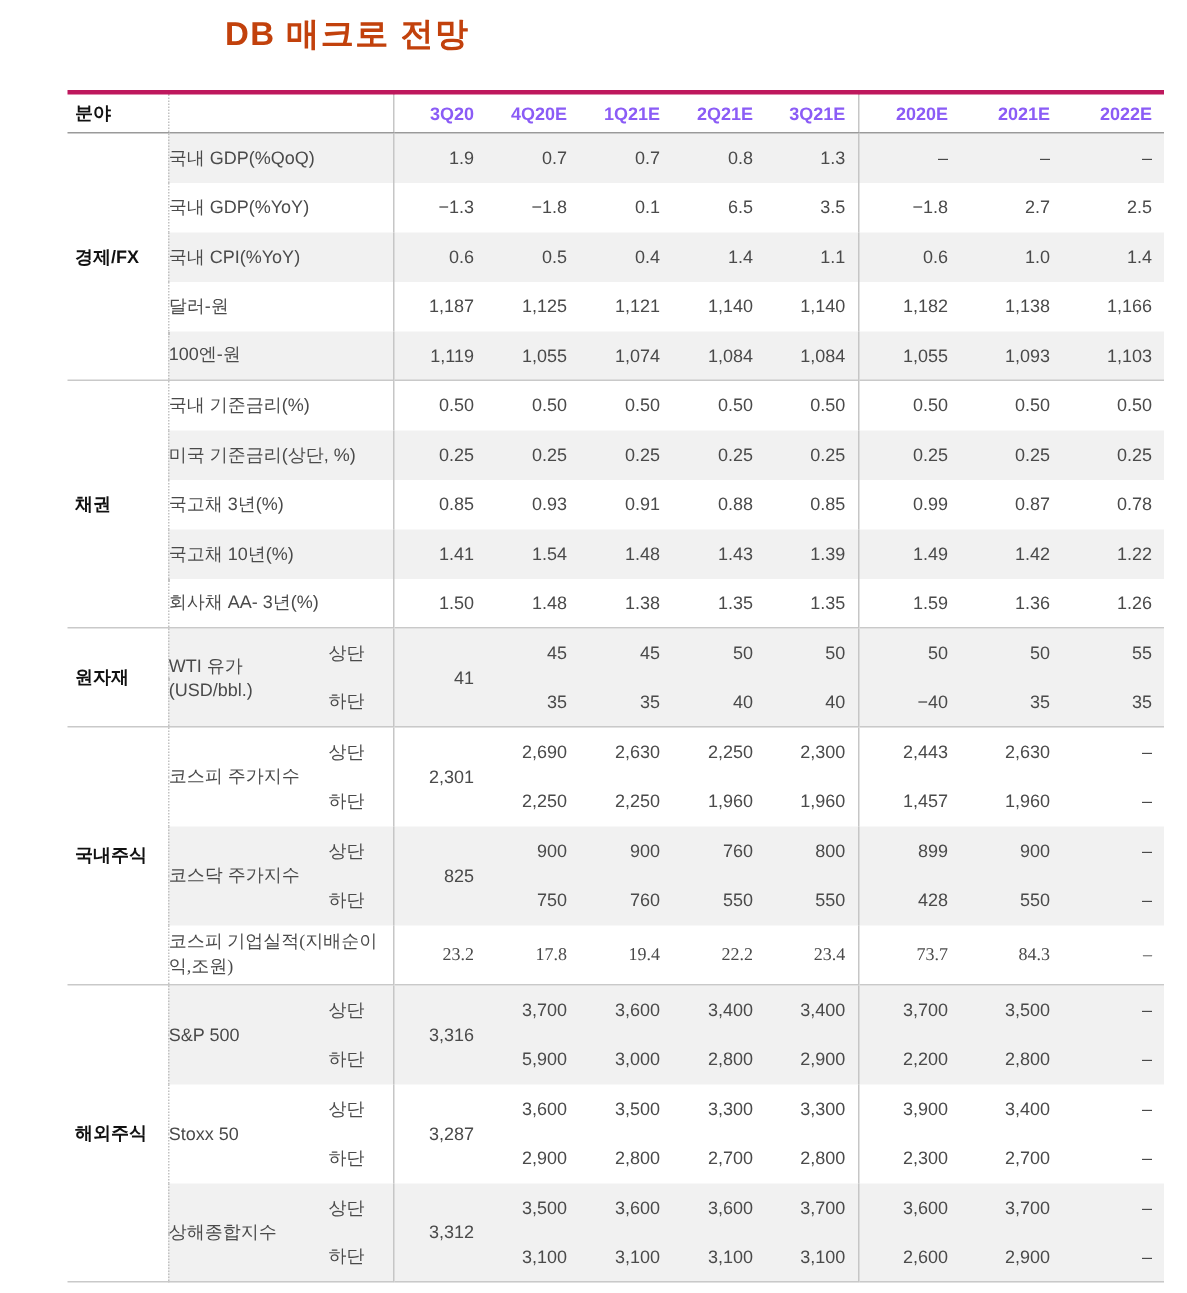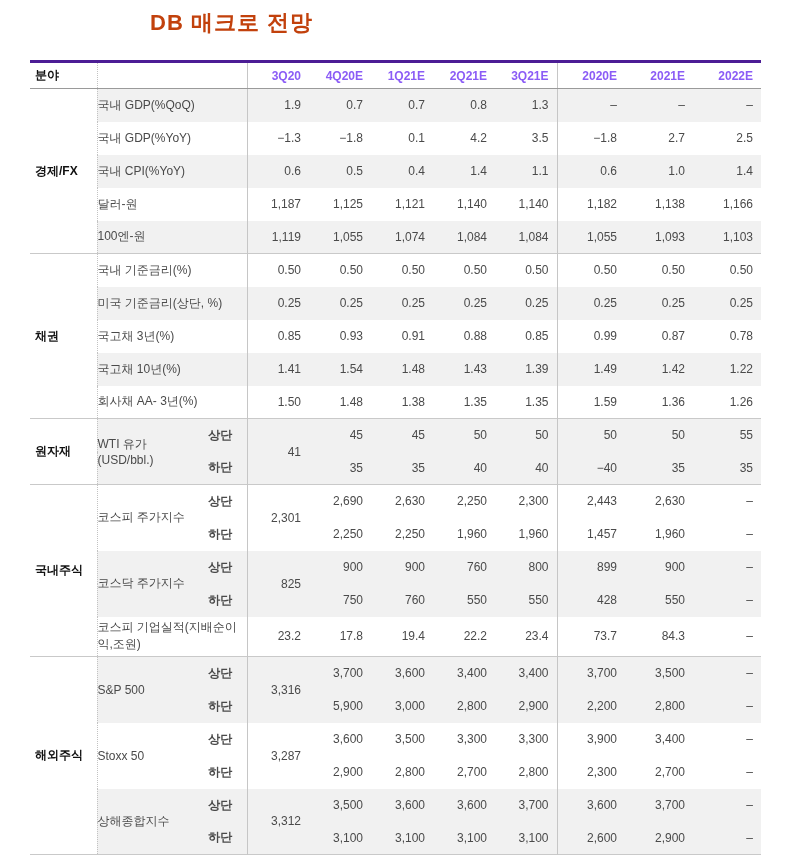--- a/index.html
+++ b/index.html
@@ -1,31 +1,31 @@
 <!DOCTYPE html>
 <html><head>
 <meta charset="utf-8">
 <style>
   html,body{margin:0;padding:0;background:#ffffff;}
   body{width:791px;height:862px;position:relative;font-family:"Liberation Sans","DejaVu Sans",sans-serif;}
   .title{position:absolute;left:150px;top:8px;font-size:22px;font-weight:bold;color:#c2410c;letter-spacing:1px;}
-  table{position:absolute;left:30px;top:60px;border-collapse:collapse;table-layout:fixed;
-        font-size:12px;color:#4a4a4a;border-top:3px solid #4c1d95;border-bottom:1px solid #a8a8a8;}
+  table{position:absolute;left:45px;top:60px;border-collapse:collapse;table-layout:fixed;
+        font-size:12px;color:#4a4a4a;border-top:3px solid #be185d;border-bottom:1px solid #a8a8a8;}
   thead tr{height:27px;}
   thead th{font-size:12px;font-weight:bold;color:#8b5cf6;border-bottom:1px solid #9a9a9a;background:#fff;}
   th.cat{text-align:left;padding-left:5px;}
   tbody{border-bottom:1px solid #c9c9c9;}
   tr{height:33px;}
-  tr.tall{height:40px;}
+  tr.tall{height:40px;font-family:Liberation Serif, serif;}
   td{vertical-align:middle;}
   .cat{font-weight:bold;color:#111;text-align:left;padding-left:5px;vertical-align:middle;background:#fff;}
   .dotR{border-right:1px dotted #c2c2c2;}
   .bR{border-right:1px solid #c6c6c6;}
   .name{text-align:left;padding-left:0;}
-  .sub{text-align:center;padding-right:10px;font-weight:bold;}
+  .sub{text-align:left;padding-right:10px;}
   .val{text-align:right;padding-right:8px;}
   tr.g .c{background:#f1f1f1;}
 </style>
 </head>
 <body>
 
 <div class="title">DB 매크로 전망</div>
 
 <table>
   <colgroup>
@@ -67,21 +67,21 @@
       <td class="c val bR">1.3</td>
       <td class="c val">–</td>
       <td class="c val">–</td>
       <td class="c val">–</td>
     </tr>
     <tr>
       <td class="c name bR" colspan="2">국내 GDP(%YoY)</td>
       <td class="c val">−1.3</td>
       <td class="c val">−1.8</td>
       <td class="c val">0.1</td>
-      <td class="c val">4.2</td>
+      <td class="c val">6.5</td>
       <td class="c val bR">3.5</td>
       <td class="c val">−1.8</td>
       <td class="c val">2.7</td>
       <td class="c val">2.5</td>
     </tr>
     <tr class="g">
       <td class="c name bR" colspan="2">국내 CPI(%YoY)</td>
       <td class="c val">0.6</td>
       <td class="c val">0.5</td>
       <td class="c val">0.4</td>

